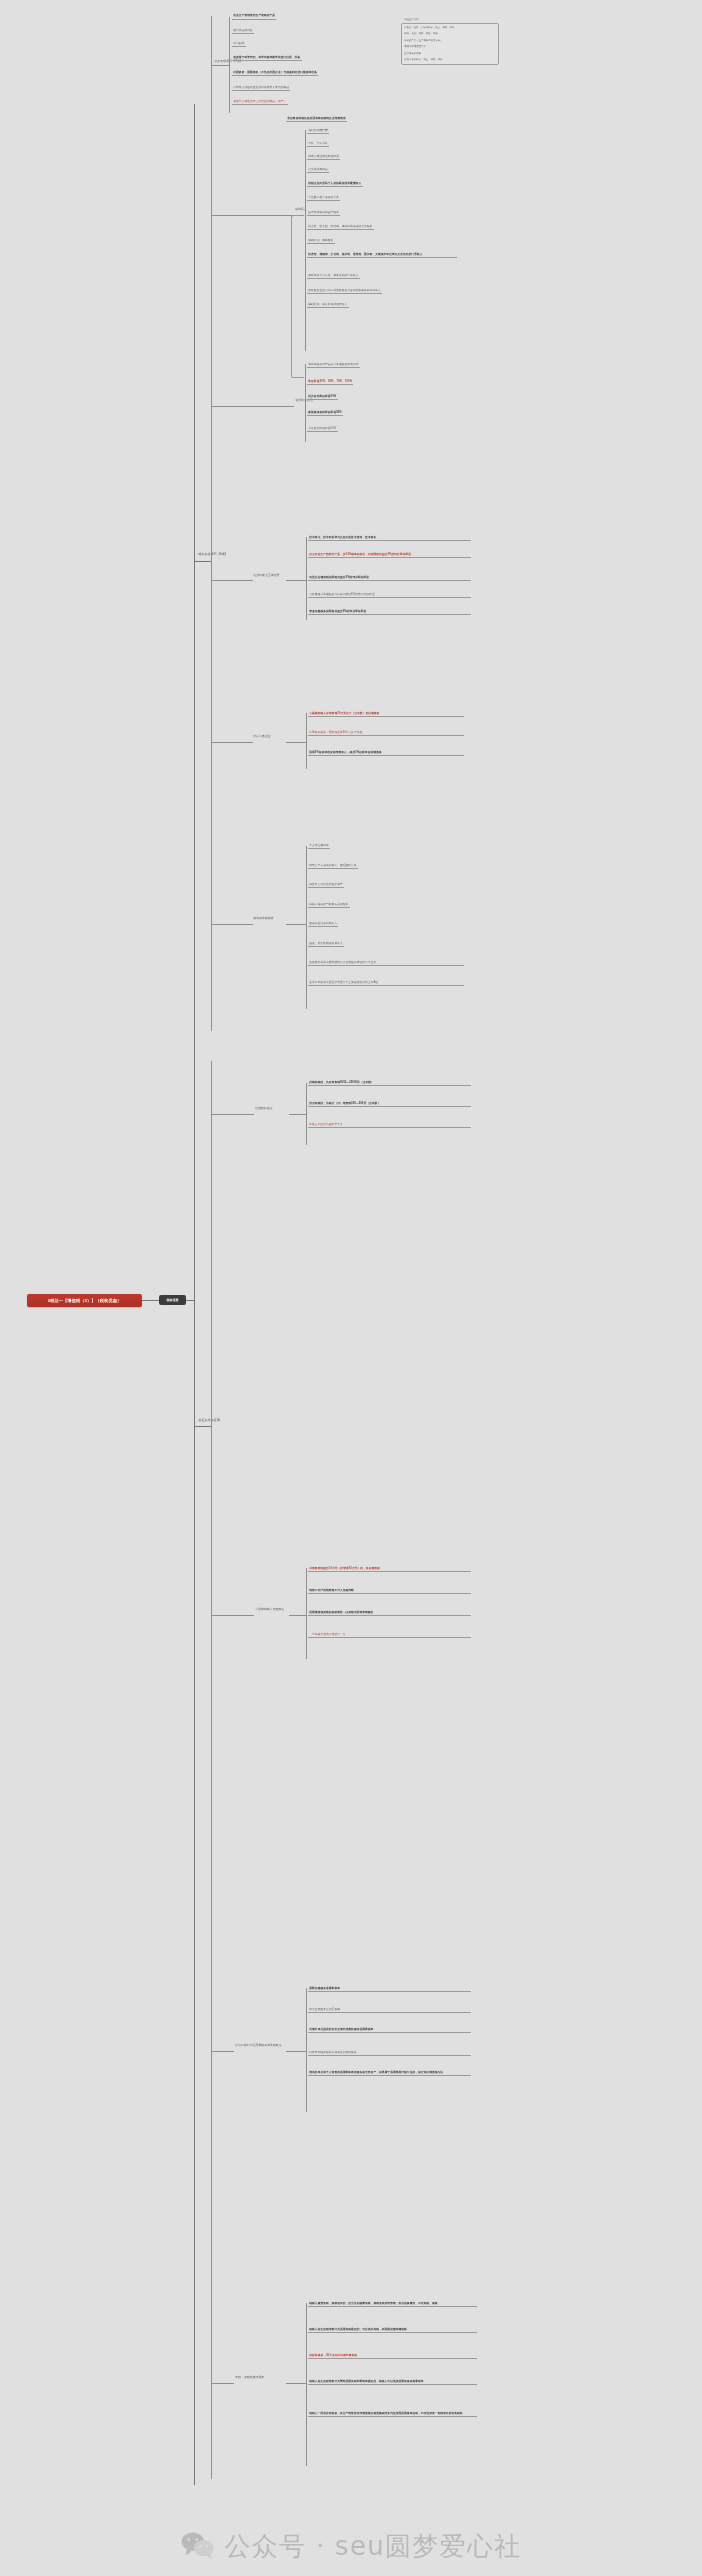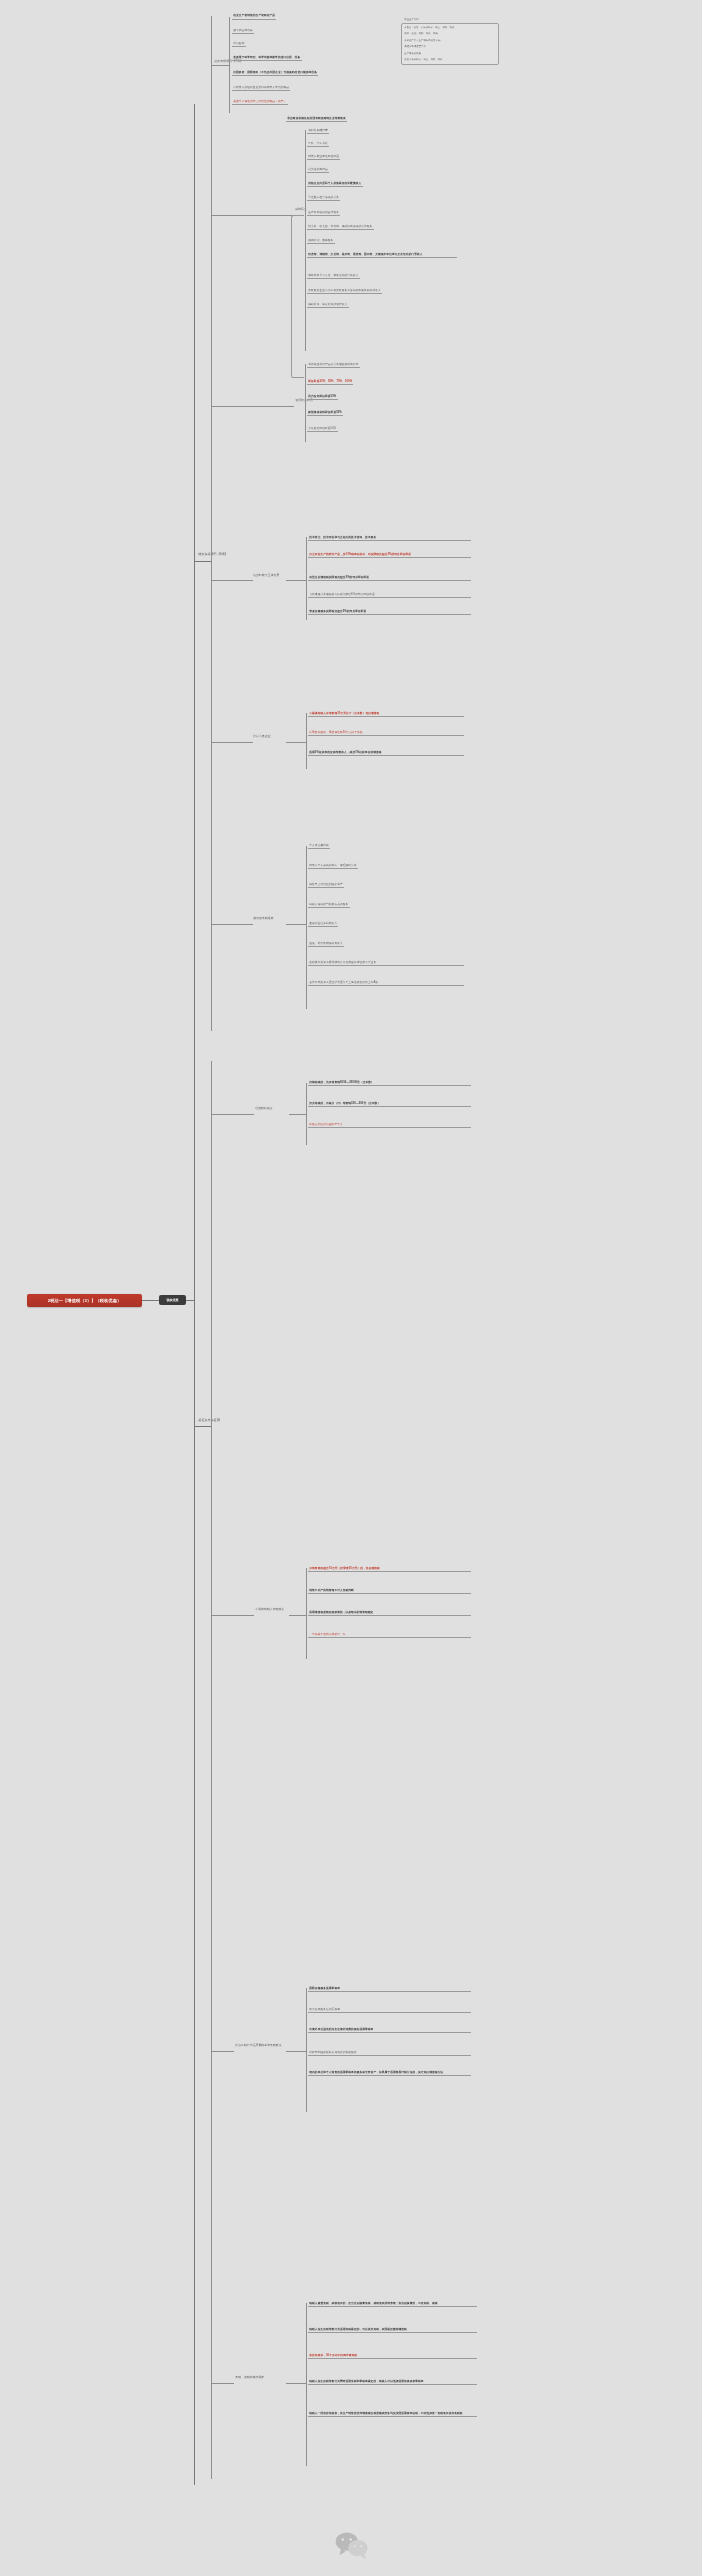--- a/index.html
+++ b/index.html
@@ -265,14 +265,15 @@
       <ellipse cx="18" cy="16" rx="17" ry="14" fill="#b9b9b9"></ellipse>
       <polygon points="9,27 7,37 16,31" fill="#b9b9b9"></polygon>
       <ellipse cx="35" cy="26" rx="15" ry="12.5" fill="#cfcfcf"></ellipse>
       <polygon points="45,35 48,43 39,38" fill="#cfcfcf"></polygon>
       <circle cx="12" cy="13" r="2.1" fill="#e0e0e0"></circle>
       <circle cx="24" cy="13" r="2.1" fill="#e0e0e0"></circle>
       <circle cx="30" cy="23" r="1.8" fill="#e0e0e0"></circle>
       <circle cx="40" cy="23" r="1.8" fill="#e0e0e0"></circle>
     </svg>
   </span>
+  <span class="wm-text">公众号 · seu圆梦爱心社</span>
 </div>
 
 
 </body></html>

